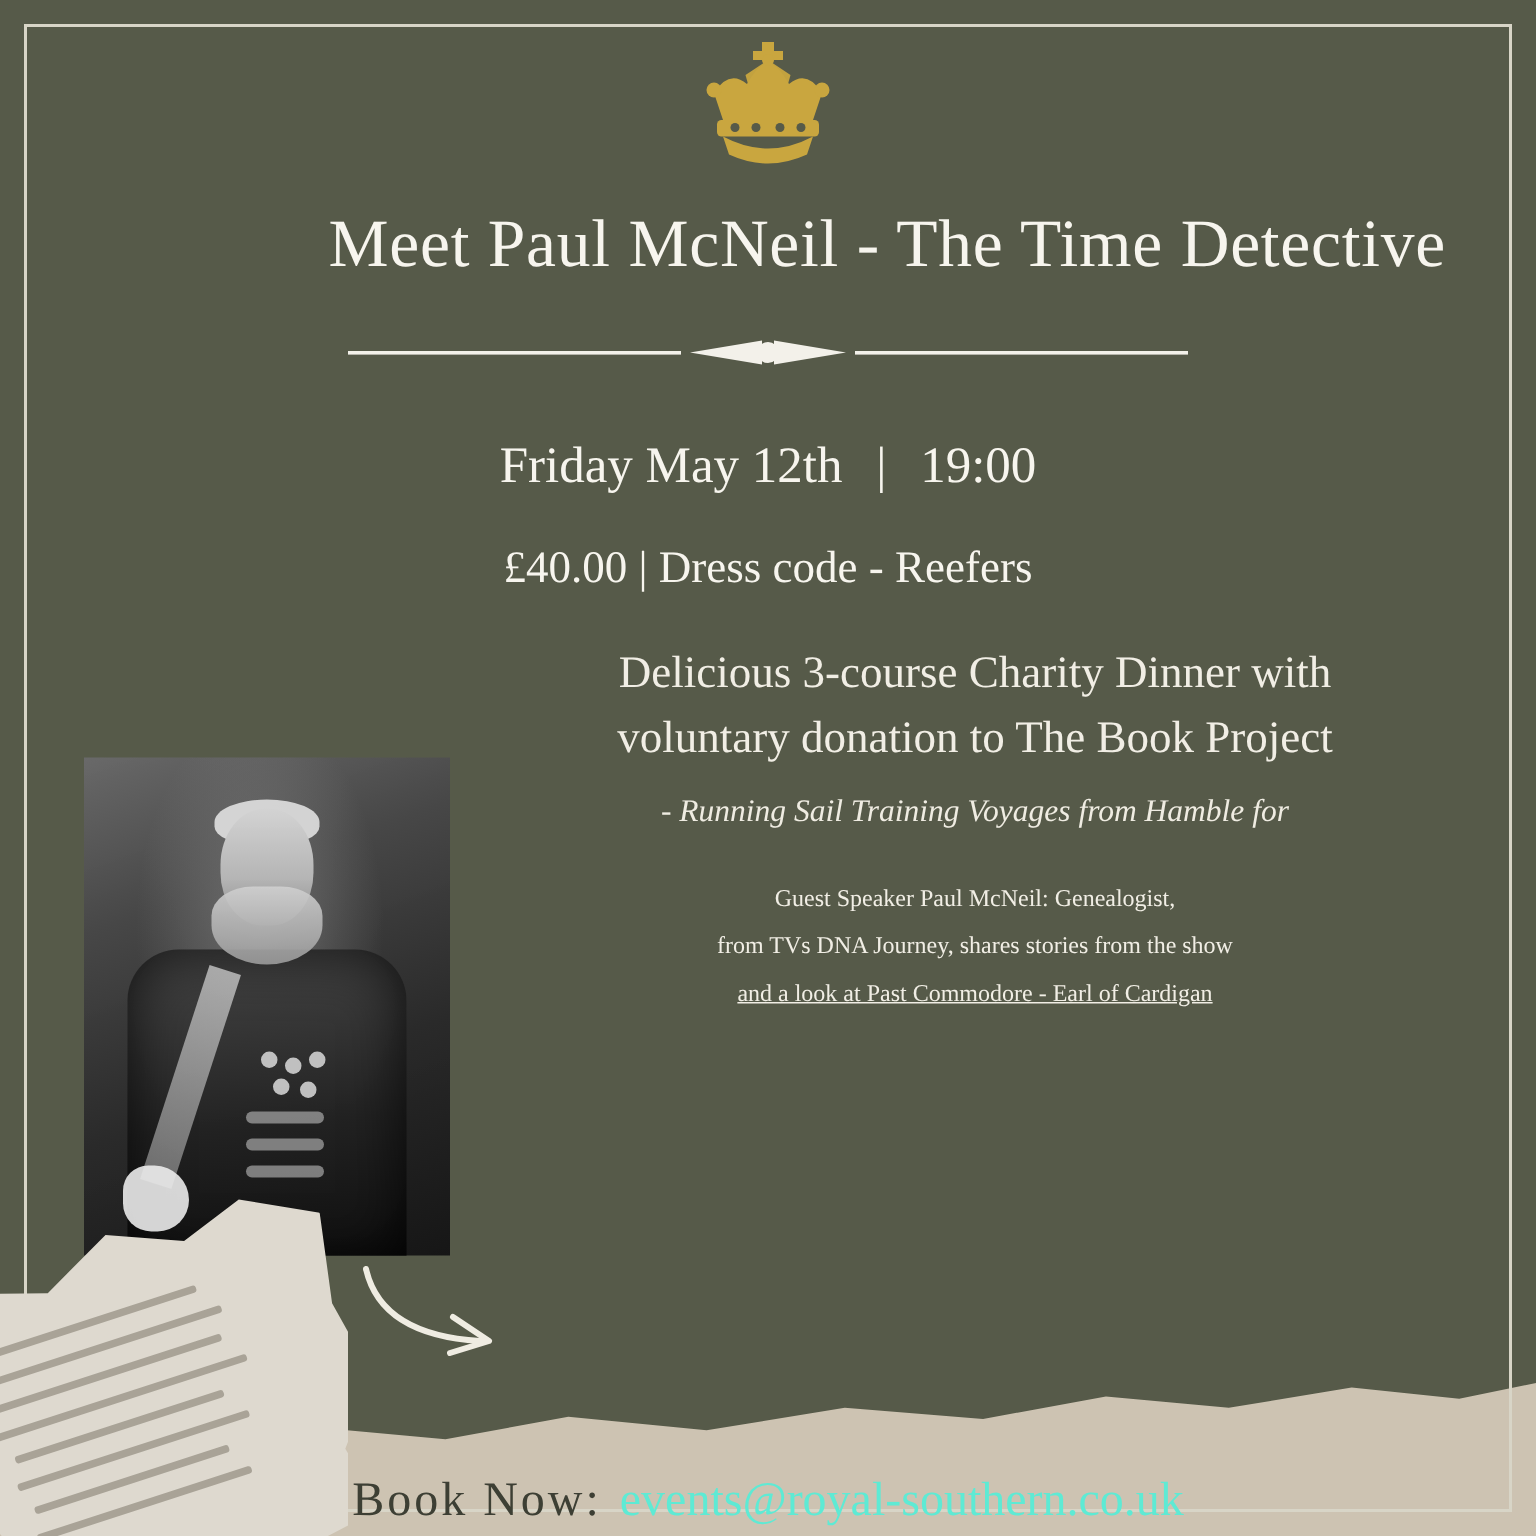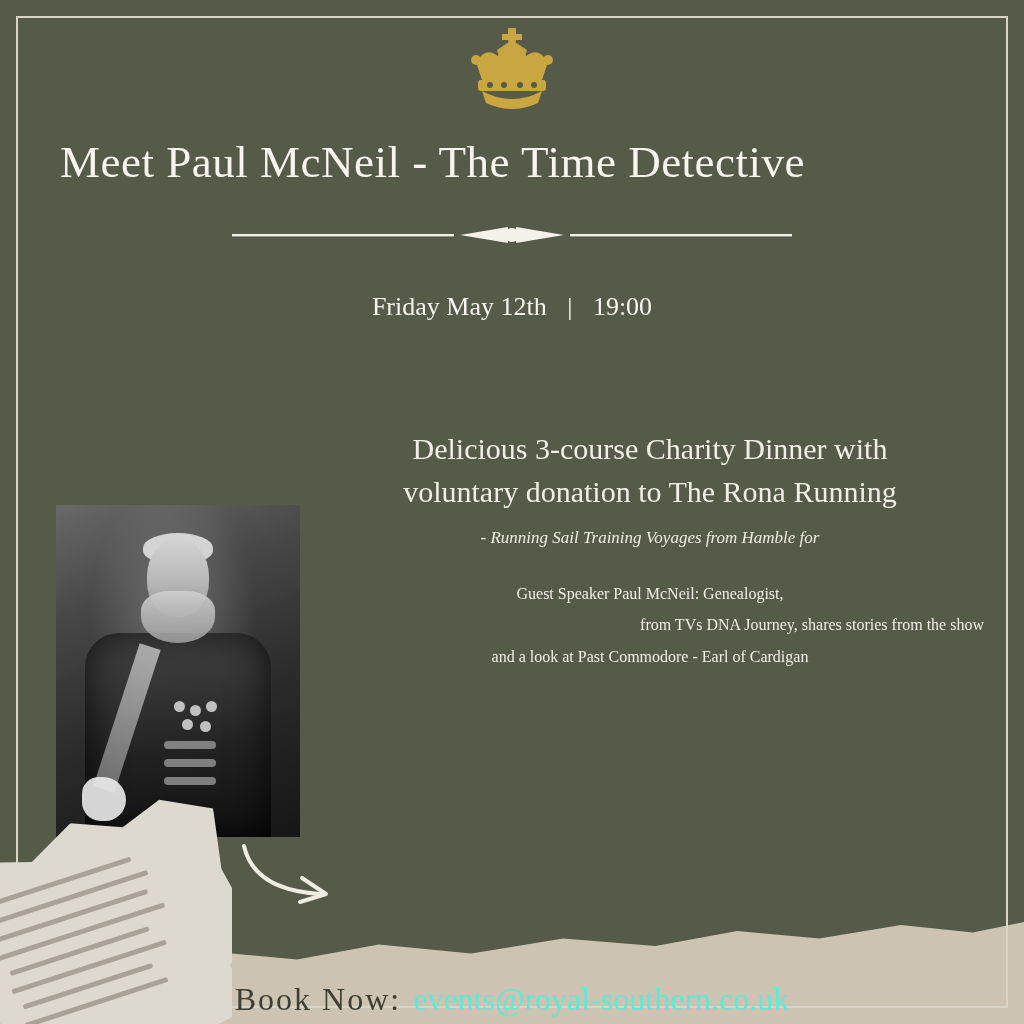--- a/index.html
+++ b/index.html
@@ -38,21 +38,21 @@
     justify-content: center;
     z-index: 6;
   }
 
   
   .title {
     position: absolute;
     top: 136px;
     left: 60px;
     right: 60px;
-    text-align: left;
+    text-align: right;
     font-size: 45px;
     letter-spacing: 0.5px;
     color: #f7f5ee;
     white-space: nowrap;
     z-index: 6;
   }
 
   
   .divider {
     position: absolute;
@@ -65,21 +65,21 @@
     z-index: 6;
   }
 
   
   .dateline {
     position: absolute;
     top: 292px;
     left: 0;
     right: 0;
     text-align: center;
-    font-size: 26px;
+    font-size: 34px;
     color: #f7f5ee;
     z-index: 6;
   }
   .dateline .sep {
     padding: 0 14px;
   }
   .priceline {
     position: absolute;
     top: 362px;
     left: 0;
@@ -99,21 +99,21 @@
     text-align: center;
     z-index: 6;
   }
   .lead {
     font-size: 30px;
     line-height: 1.42;
     color: #f1eee5;
   }
   .sub {
     margin-top: 12px;
-    font-size: 17px;
+    font-size: 21px;
     font-style: italic;
     line-height: 1.5;
     color: #efece2;
   }
   .speaker {
     margin-top: 30px;
     font-size: 16px;
     line-height: 1.6;
     color: #f1eee5;
   }
@@ -333,20 +333,21 @@
       <circle cx="280" cy="13" r="7" fill="#f3f1ea"></circle>
     </svg>
   </div>
 
   <div class="dateline">
     <span>Friday May 12th</span>
     <span class="sep">|</span>
     <span>19:00</span>
   </div>
 
+  <div class="priceline">£40.00 | Dress code - Reefers</div>
 
   <div class="photo">
     <div class="torso"></div>
     <div class="hair"></div>
     <div class="head"></div>
     <div class="beard"></div>
     <div class="sash"></div>
     <div class="medal" style="left:118px; top:196px;"></div>
     <div class="medal" style="left:134px; top:200px;"></div>
     <div class="medal" style="left:150px; top:196px;"></div>
@@ -360,25 +361,25 @@
 
   <div class="arrow">
     <svg width="140" height="66" viewBox="0 0 140 66" aria-hidden="true">
       <path d="M6 4 q10 44 76 48" stroke="#efece2" stroke-width="4" fill="none" stroke-linecap="round"></path>
       <path d="M64 36 L88 52 L62 60" stroke="#efece2" stroke-width="4" fill="none" stroke-linecap="round" stroke-linejoin="round"></path>
     </svg>
   </div>
 
   <div class="body-block">
     <div class="lead">Delicious 3-course Charity Dinner with</div>
-    <div class="lead">voluntary donation to The Rona Running</div>
+    <div class="lead">voluntary donation to The Book Project</div>
     <div class="sub">- Running Sail Training Voyages from Hamble for</div>
     <div class="speaker">Guest Speaker Paul McNeil: Genealogist,</div>
-    <div class="speaker" style="margin-top:6px;text-align:right;">from TVs DNA Journey, shares stories from the show</div>
-    <div class="speaker" style="margin-top:6px;">and a look at Past Commodore - Earl of Cardigan</div>
+    <div class="speaker" style="margin-top:6px;">from TVs DNA Journey, shares stories from the show</div>
+    <div class="speaker" style="margin-top:6px;text-decoration:underline;">and a look at Past Commodore - Earl of Cardigan</div>
   </div>
 
   <div class="torn-left">
     <div class="scrap"></div>
     <svg class="lines" viewBox="0 0 270 250" aria-hidden="true">
       <g fill="#8b8578" opacity="0.75">
         <rect x="26" y="60" width="150" height="5" rx="2"></rect>
         <rect x="20" y="78" width="168" height="5" rx="2"></rect>
         <rect x="24" y="96" width="158" height="5" rx="2"></rect>
         <rect x="18" y="114" width="176" height="5" rx="2"></rect>

